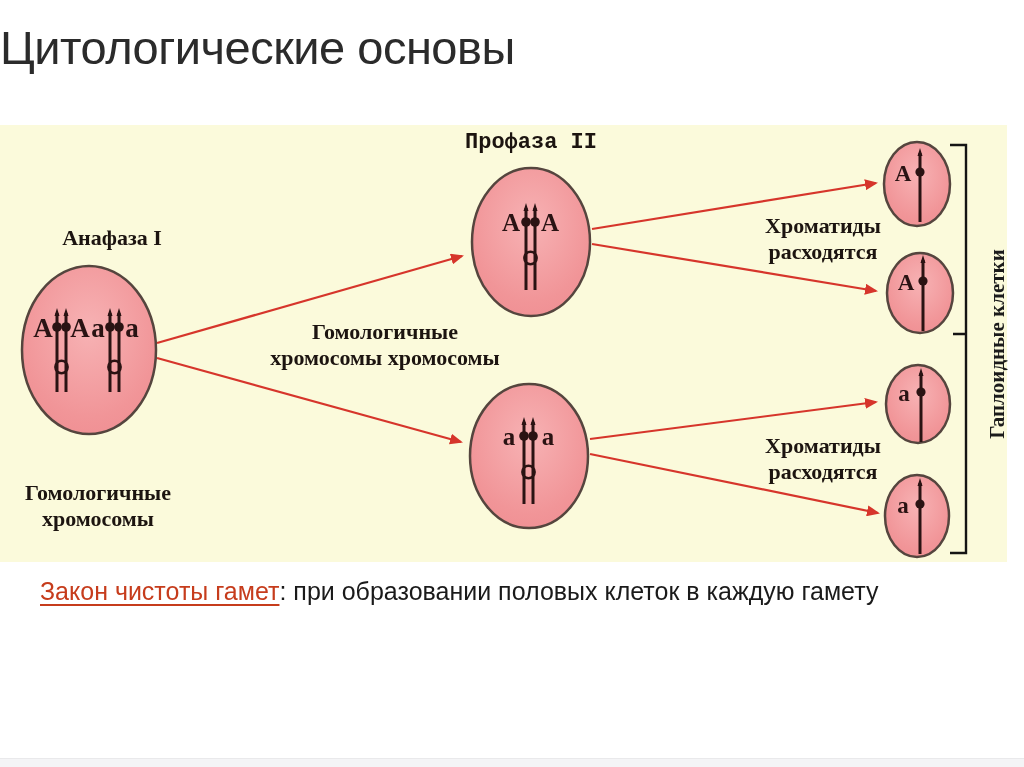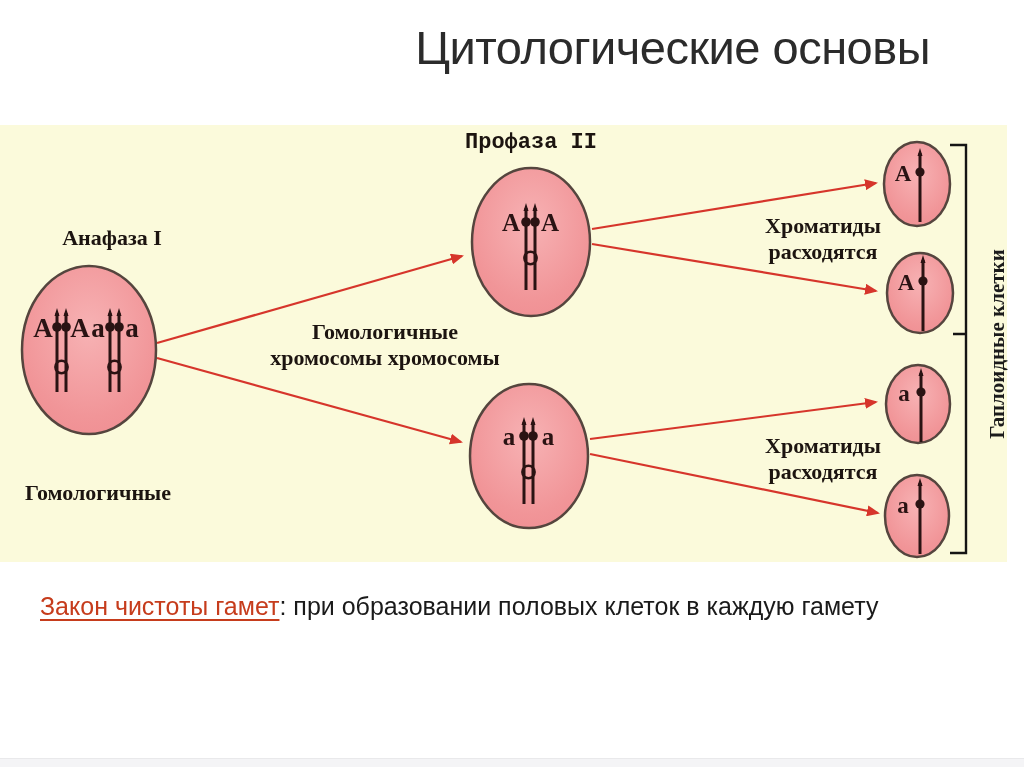--- a/index.html
+++ b/index.html
@@ -11,31 +11,31 @@
     --arrow:#D6352B;
     --ink:#2A1313;
     --label-ink:#1C1410;
     --law-red:#C63C1C;
     --title-color:#2B2B2B;
   }
   *{margin:0;padding:0;box-sizing:border-box}
   html,body{background:#ffffff;}
   .slide{position:relative;width:1024px;height:767px;background:#ffffff;overflow:hidden;
          font-family:"Liberation Sans",sans-serif;}
-  .title{position:absolute;left:0;top:20px;width:930px;text-align:right;
+  .title{position:absolute;left:0;top:20px;width:930px;text-align:left;
          font-size:47px;font-weight:400;color:var(--title-color);letter-spacing:-0.5px;}
   .panel{position:absolute;left:0;top:125px;width:1007px;height:437px;background:var(--panel-bg);}
   .panel svg{position:absolute;left:0;top:0;}
   .dlabel{position:absolute;text-align:center;font-family:"Liberation Serif","DejaVu Serif",serif;
           font-weight:600;font-size:22px;line-height:26px;color:var(--label-ink);white-space:nowrap;}
   .vlabel{position:absolute;left:839px;top:205px;width:320px;height:28px;text-align:center;
           transform:rotate(-90deg);font-family:"Liberation Serif","DejaVu Serif",serif;
           font-weight:600;font-size:21px;color:#1b1b1b;white-space:nowrap;}
   .caption{position:absolute;left:40px;top:574px;width:930px;
-           font-size:25px;line-height:34px;color:#1a1a1a;margin-top:15px;}
+           font-size:25px;line-height:34px;color:#1a1a1a;}
   .caption .law{color:var(--law-red);text-decoration:underline;text-underline-offset:4px;}
   .footer-strip{position:absolute;left:0;bottom:0;width:1024px;height:9px;
                 background:#f4f4f6;border-top:1px solid #e9e9eb;}
   
   .cell{stroke:var(--cell-stroke);stroke-width:2.5;}
   .chromo line{stroke:var(--ink);stroke-width:3;}
   .chromo .tip{fill:var(--ink);}
   .chromo .bead{fill:var(--ink);}
   .chromo .centromere{fill:none;stroke:var(--ink);stroke-width:2.4;}
   .allele{fill:var(--ink);font-family:"Liberation Serif","DejaVu Serif",serif;font-weight:700;
@@ -172,20 +172,21 @@
     </svg>
 
     <div class="dlabel" style="left:32px;top:100px;width:160px;">
       <div>Анафаза I</div>
     </div>
     <div class="dlabel" style="left:450px;top:5px;width:162px;font-family:Liberation Mono, monospace;">
       <div>Профаза II</div>
     </div>
     <div class="dlabel" style="left:0px;top:355px;width:196px;">
       <div>Гомологичные</div>
+      <div>хромосомы</div>
     </div>
     <div class="dlabel" style="left:250px;top:194px;width:270px;">
       <div>Гомологичные</div>
       <div>хромосомы хромосомы</div>
     </div>
     <div class="dlabel" style="left:746px;top:88px;width:154px;">
       <div>Хроматиды</div>
       <div>расходятся</div>
     </div>
     <div class="dlabel" style="left:746px;top:308px;width:154px;">

